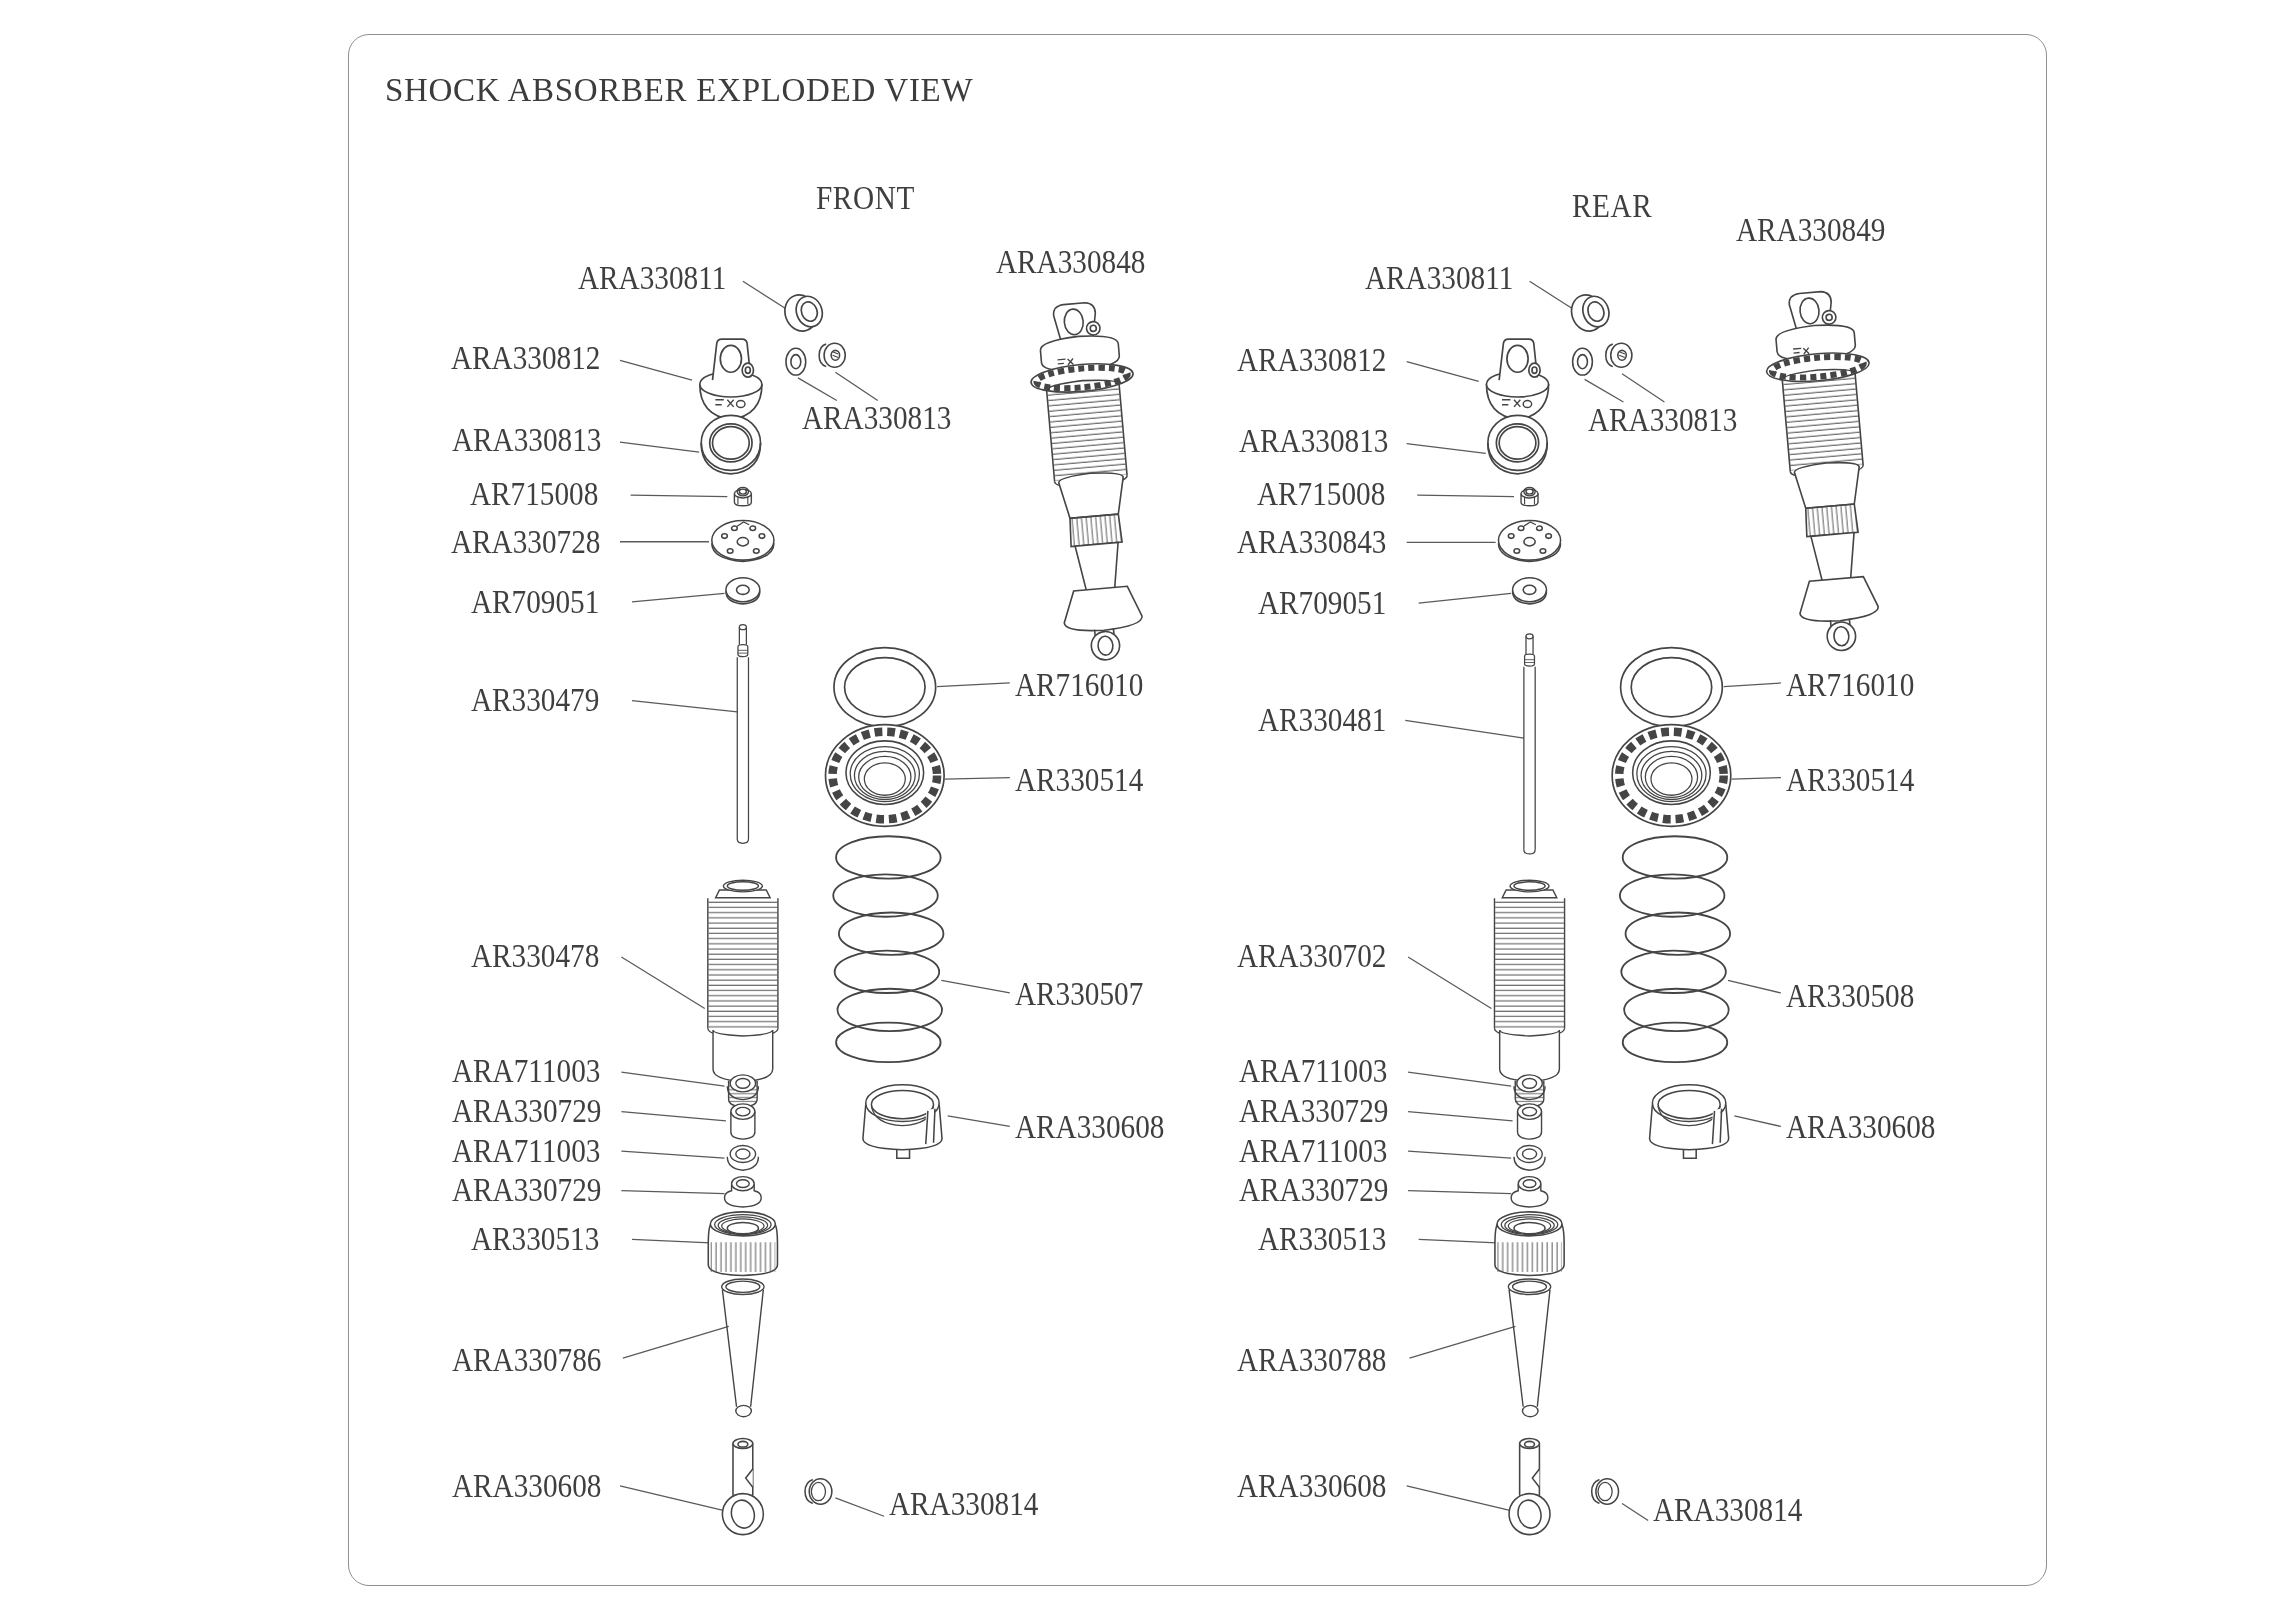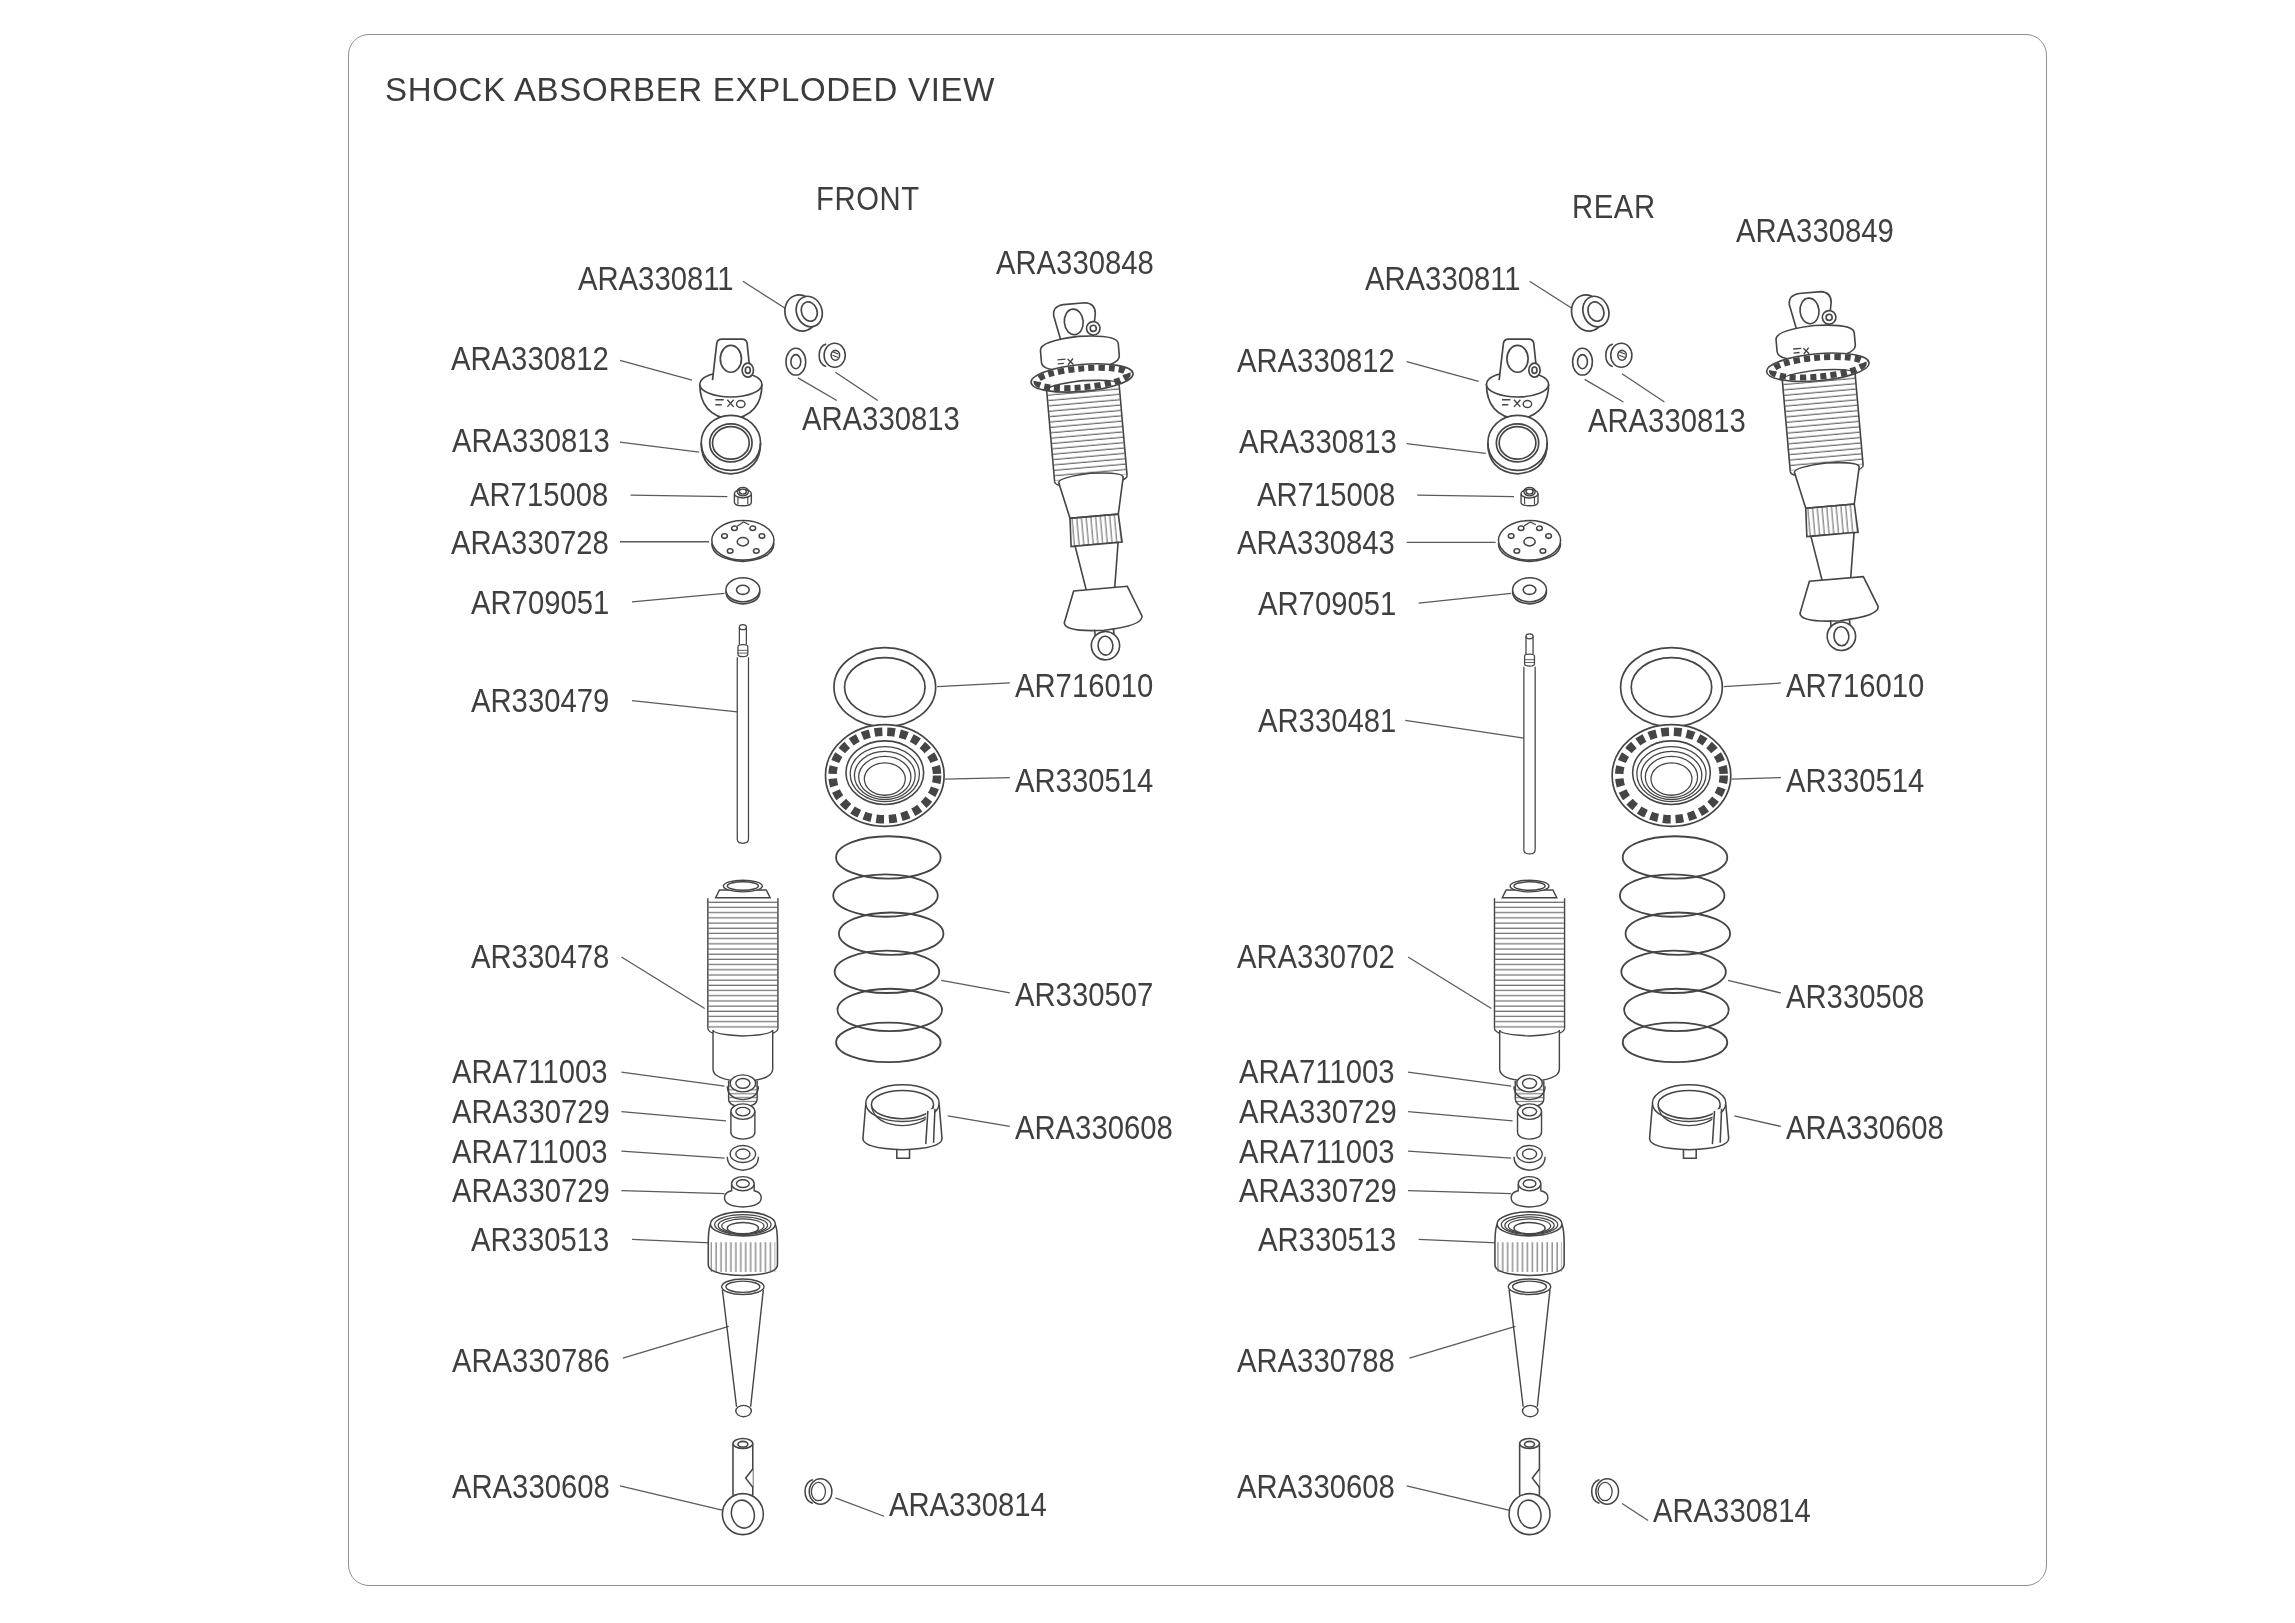--- a/index.html
+++ b/index.html
@@ -1,17 +1,17 @@
 <!DOCTYPE html>
 <html style="font-size:11.3px"><head>
 <meta charset="utf-8">
 <style>
   html,body{margin:0;padding:0;background:#fff;}
   .canvas{position:relative;width:2295px;height:1623px;background:#ffffff;overflow:hidden;
-          font-family:Liberation Sans, sans-serif;}
+          font-family:Liberation Serif, serif;}
   .frame{position:absolute;left:348px;top:34px;width:1697px;height:1550px;
          border:1.4px solid #909090;border-radius:21px;background:#fff;}
   .title{position:absolute;left:385px;top:90px;transform:translateY(-50%);
          font-size:33px;color:#3c3c3c;letter-spacing:0.7px;white-space:nowrap;}
   .plabel,.heading{position:absolute;font-size:34px;color:#3f3f3f;white-space:nowrap;
          transform:translateY(-50%) scaleX(0.86);transform-origin:left center;}
   .heading{letter-spacing:0.7px;}
   svg.art{position:absolute;left:0;top:0;}
   svg .ln{stroke:#5a5a5a;stroke-width:1.8;}
 </style>

